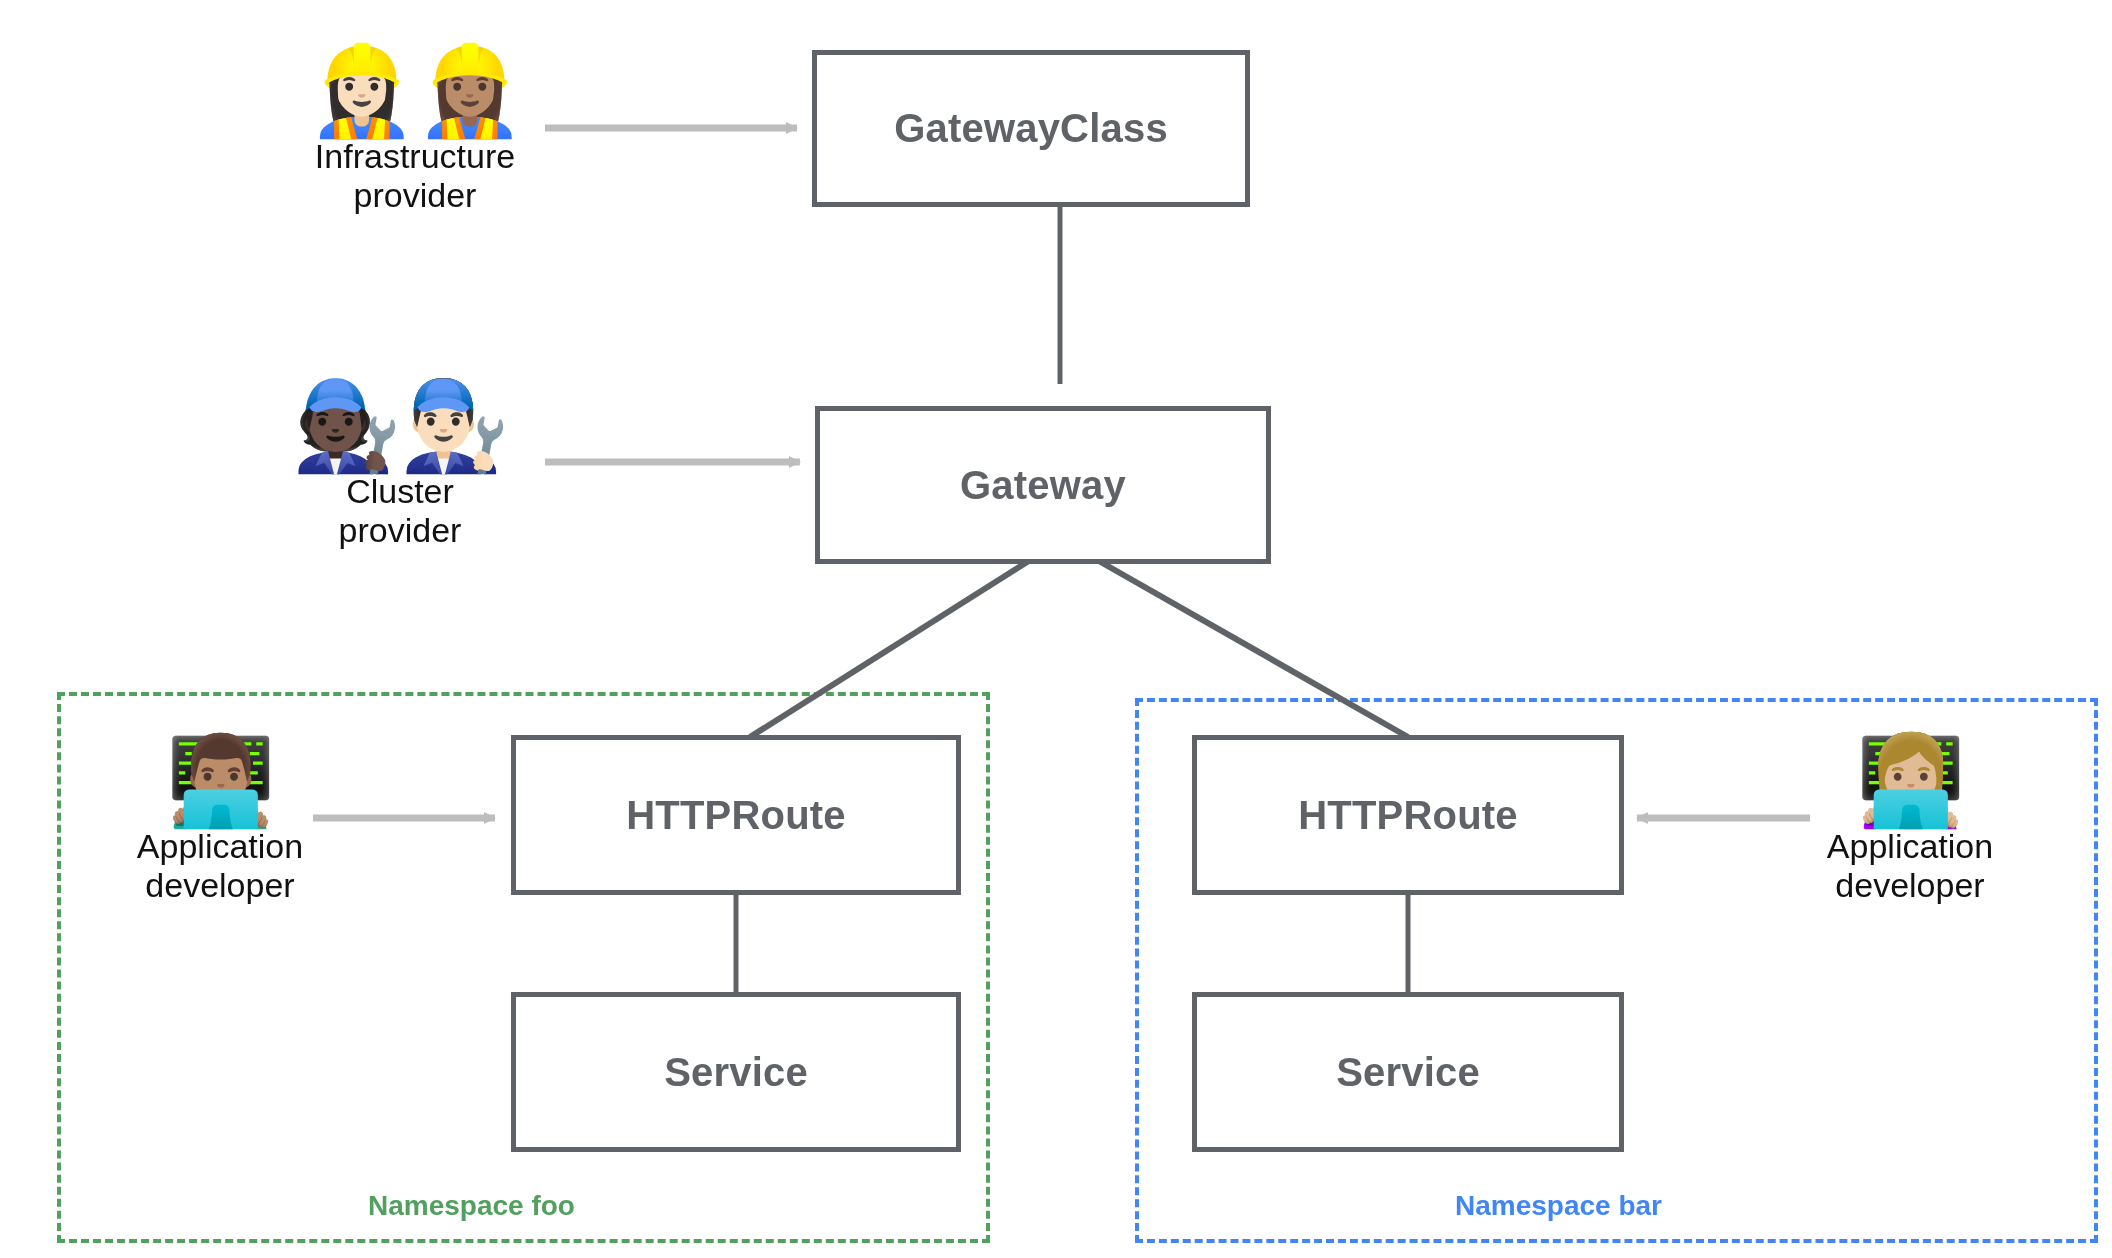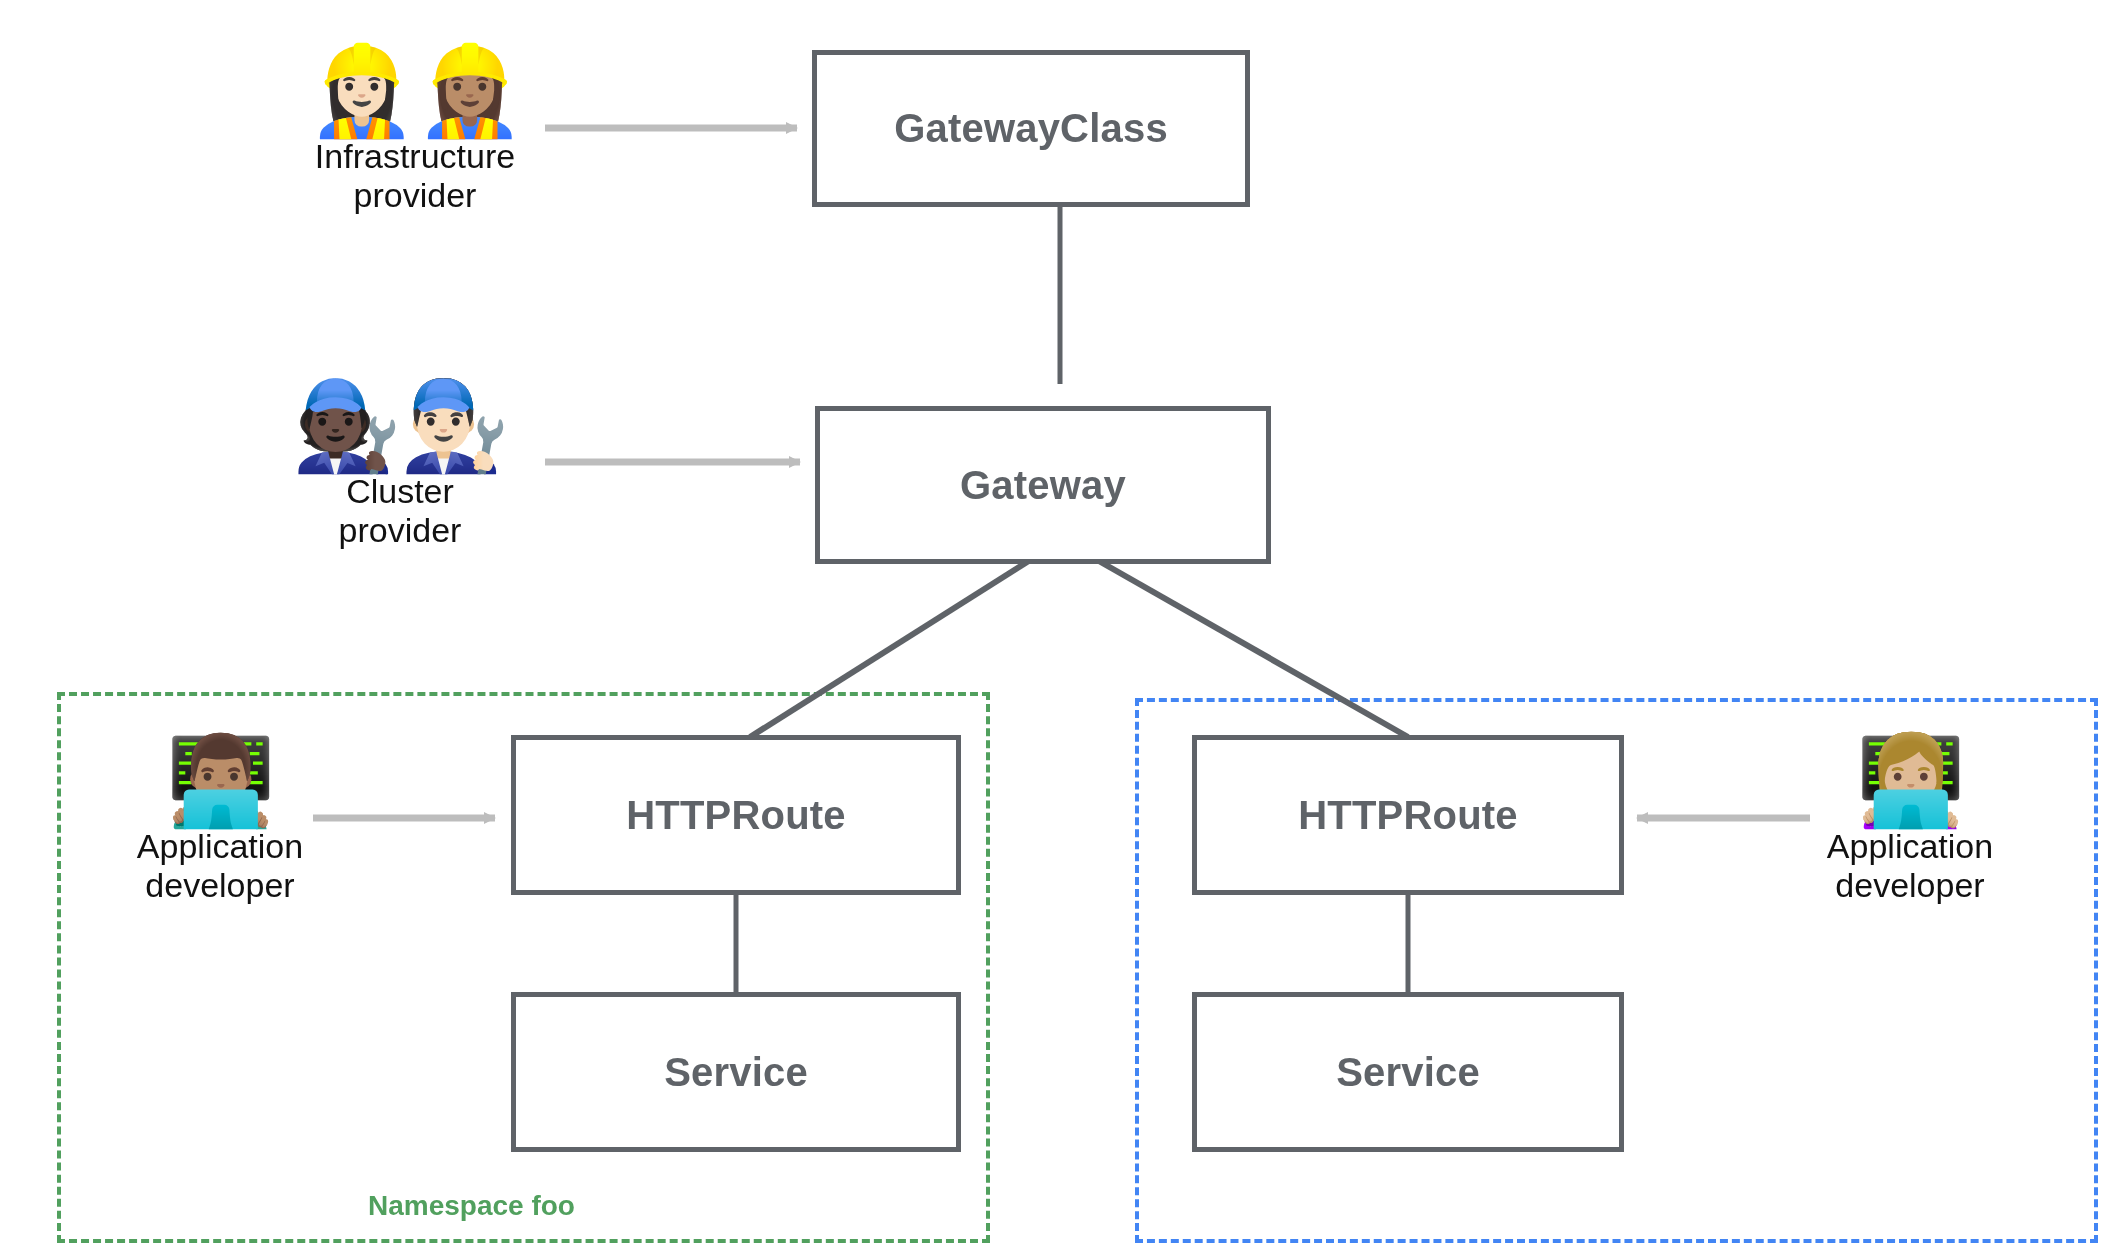--- a/index.html
+++ b/index.html
@@ -157,14 +157,15 @@
 developer</div>
   </div>
 
   <div class="actor" style="left:1795px; top:735px; width:230px;">
     <div class="actor-emoji">👩🏼‍💻</div>
     <div class="actor-name">Application
 developer</div>
   </div>
 
   <div class="ns-title ns-title-foo" style="left:368px; top:1190px;">Namespace foo</div>
+  <div class="ns-title ns-title-bar" style="left:1455px; top:1190px;">Namespace bar</div>
 
 </div>
 
 </body></html>

